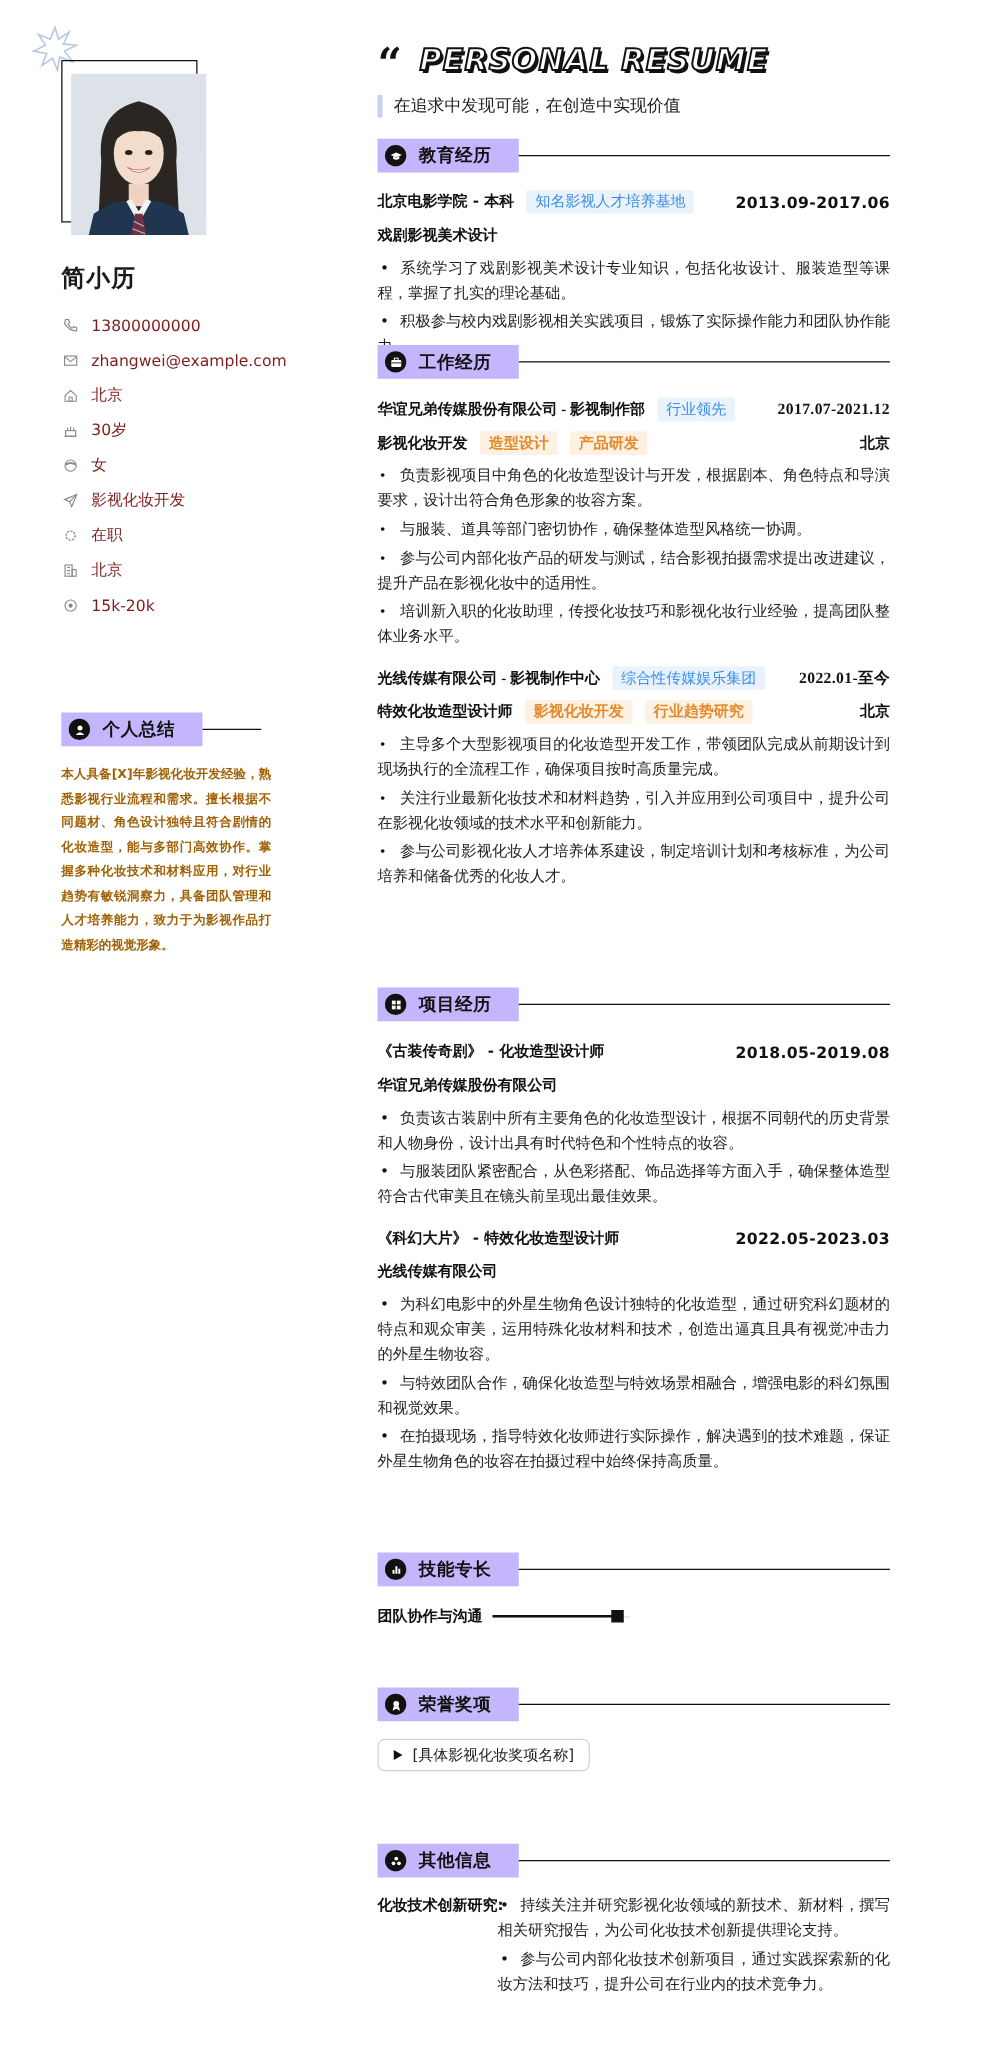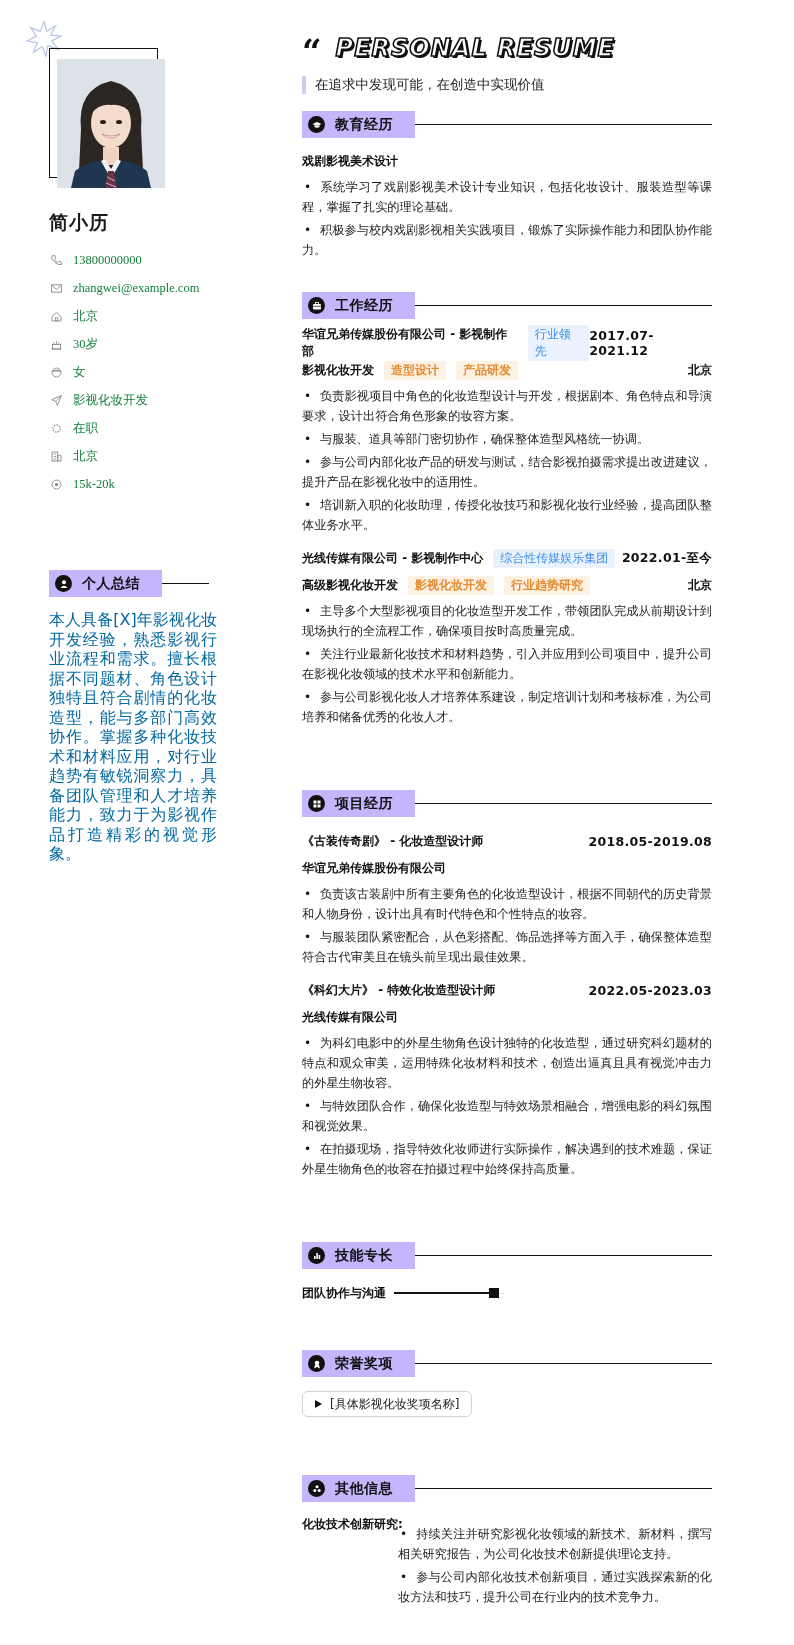--- a/index.html
+++ b/index.html
@@ -25,30 +25,31 @@
     background: linear-gradient(180deg, #dfe3ea 0%, #d3d8e0 100%);
     overflow: hidden;
   }
   .name {
     position: absolute; left: 49px; top: 210px;
     font-size: 19px; font-weight: bold; letter-spacing: 1px;
   }
   .contact-list { position: absolute; left: 49px; top: 246px; list-style: none; }
   .contact-item {
     display: flex; align-items: center; height: 28px;
-    font-size: 12.5px; color: #15803d; font-family: Liberation Serif, serif;
+    font-size: 12.5px; color: #7f1d1d;
   }
   .contact-item .ci { width: 14px; height: 14px; margin-right: 10px; display:inline-flex; align-items:center; justify-content:center; }
   .contact-item .ci svg { width: 13px; height: 13px; }
 
   .left-heading-wrap { position: absolute; left: 49px; top: 570px; width: 160px; display:flex; align-items:center; }
   .summary-text {
     position: absolute; left: 49px; top: 610px; width: 168px;
-    font-size: 16px; line-height: 19.5px; color: #0369a1;
+    font-size: 10px; line-height: 19.5px; color: #a16207;
     text-align: justify;
+    font-weight: bold;
   }
 
   
   .sec-head { display: flex; align-items: center; }
   .sec-pill {
     display: flex; align-items: center; background: #c4b5fd;
     height: 27px; width: 113px; padding-left: 6px;
   }
   .sec-pill .sec-icon {
     width: 17px; height: 17px; border-radius: 50%; background: #111;
@@ -106,21 +107,21 @@
 
   .award-btn {
     display: inline-flex; align-items: center; height: 26px;
     border: 1px solid #cfd3da; border-radius: 6px; padding: 0 12px;
     font-size: 12px; color: #222; background: #fff; margin-top: 14px;
   }
   .award-btn .tri { width: 0; height: 0; border-left: 7px solid #111; border-top: 4.5px solid transparent; border-bottom: 4.5px solid transparent; margin-right: 8px; }
 
   .other-row { display: flex; margin-top: 12px; }
   .other-label { font-size: 12px; font-weight: bold; width: 96px; color: #111; line-height: 20px; white-space: nowrap; }
-  .other-row .bullets { margin-top: 10px; flex: 1; }
+  .other-row .bullets { margin-top: 0; flex: 1; }
 </style>
 </head>
 <body>
 
 <div class="page">
 
   <aside class="left">
     <svg class="star" viewBox="0 0 40 40">
       <polygon points="20,2 23,12 32,6 27,16 38,17 28,22 35,31 24,27 22,38 18,28 9,34 13,24 2,22 12,17 6,8 16,12" fill="none" stroke="#b7c6e2" stroke-width="1.3"></polygon>
     </svg>
@@ -274,31 +275,38 @@
             <svg viewBox="0 0 10 10">
                 <path d="M0.5,4 L5,2 L9.5,4 L5,6 Z" fill="#fff"></path>
                 <path d="M2.5,5 L2.5,7 Q5,8.5 7.5,7 L7.5,5 L5,6.2 Z" fill="#fff"></path>
               </svg>
           </span>
           <span class="sec-title">教育经历</span>
         </div>
         <div class="sec-line"></div>
       </div>
       <div style="margin-top:13px;">
+        <div class="entry-head">
+          <div class="lhs">
+            <span class="entry-title">北京电影学院 - 本科</span>
+            <span class="tag-blue">知名影视人才培养基地</span>
+          </div>
+          <span class="entry-date">2013.09-2017.06</span>
+        </div>
         <div class="entry-sub">
           <span>戏剧影视美术设计</span>
         </div>
         <ul class="bullets">
           <li>系统学习了戏剧影视美术设计专业知识，包括化妆设计、服装造型等课程，掌握了扎实的理论基础。</li>
           <li>积极参与校内戏剧影视相关实践项目，锻炼了实际操作能力和团队协作能力。</li>
         </ul>
       </div>
     </section>
 
-    <section class="section" style="top:292px;">
+    <section class="section" style="top:276px;font-family:Liberation Serif, serif;">
       <div class="sec-head">
         <div class="sec-pill">
           <span class="sec-icon">
             <svg viewBox="0 0 10 10">
                 <rect x="1" y="3" width="8" height="5.5" rx="1" fill="#fff"></rect>
                 <rect x="3.5" y="1.5" width="3" height="2" fill="none" stroke="#fff" stroke-width="0.8"></rect>
                 <line x1="1" y1="5.3" x2="9" y2="5.3" stroke="#111" stroke-width="0.7"></line>
               </svg>
           </span>
           <span class="sec-title">工作经历</span>
@@ -333,21 +341,21 @@
       <div style="margin-top:13px;">
         <div class="entry-head">
           <div class="lhs">
             <span class="entry-title">光线传媒有限公司 - 影视制作中心</span>
             <span class="tag-blue">综合性传媒娱乐集团</span>
           </div>
           <span class="entry-date">2022.01-至今</span>
         </div>
         <div class="entry-sub">
           <div class="lhs">
-            <span>高级影视化妆开发</span>
+            <span>特效化妆造型设计师</span>
             <span class="tag-orange">影视化妆开发</span>
             <span class="tag-orange">行业趋势研究</span>
           </div>
           <span>北京</span>
         </div>
         <ul class="bullets">
           <li>主导多个大型影视项目的化妆造型开发工作，带领团队完成从前期设计到现场执行的全流程工作，确保项目按时高质量完成。</li>
           <li>关注行业最新化妆技术和材料趋势，引入并应用到公司项目中，提升公司在影视化妆领域的技术水平和创新能力。</li>
           <li>参与公司影视化妆人才培养体系建设，制定培训计划和考核标准，为公司培养和储备优秀的化妆人才。</li>
         </ul>

